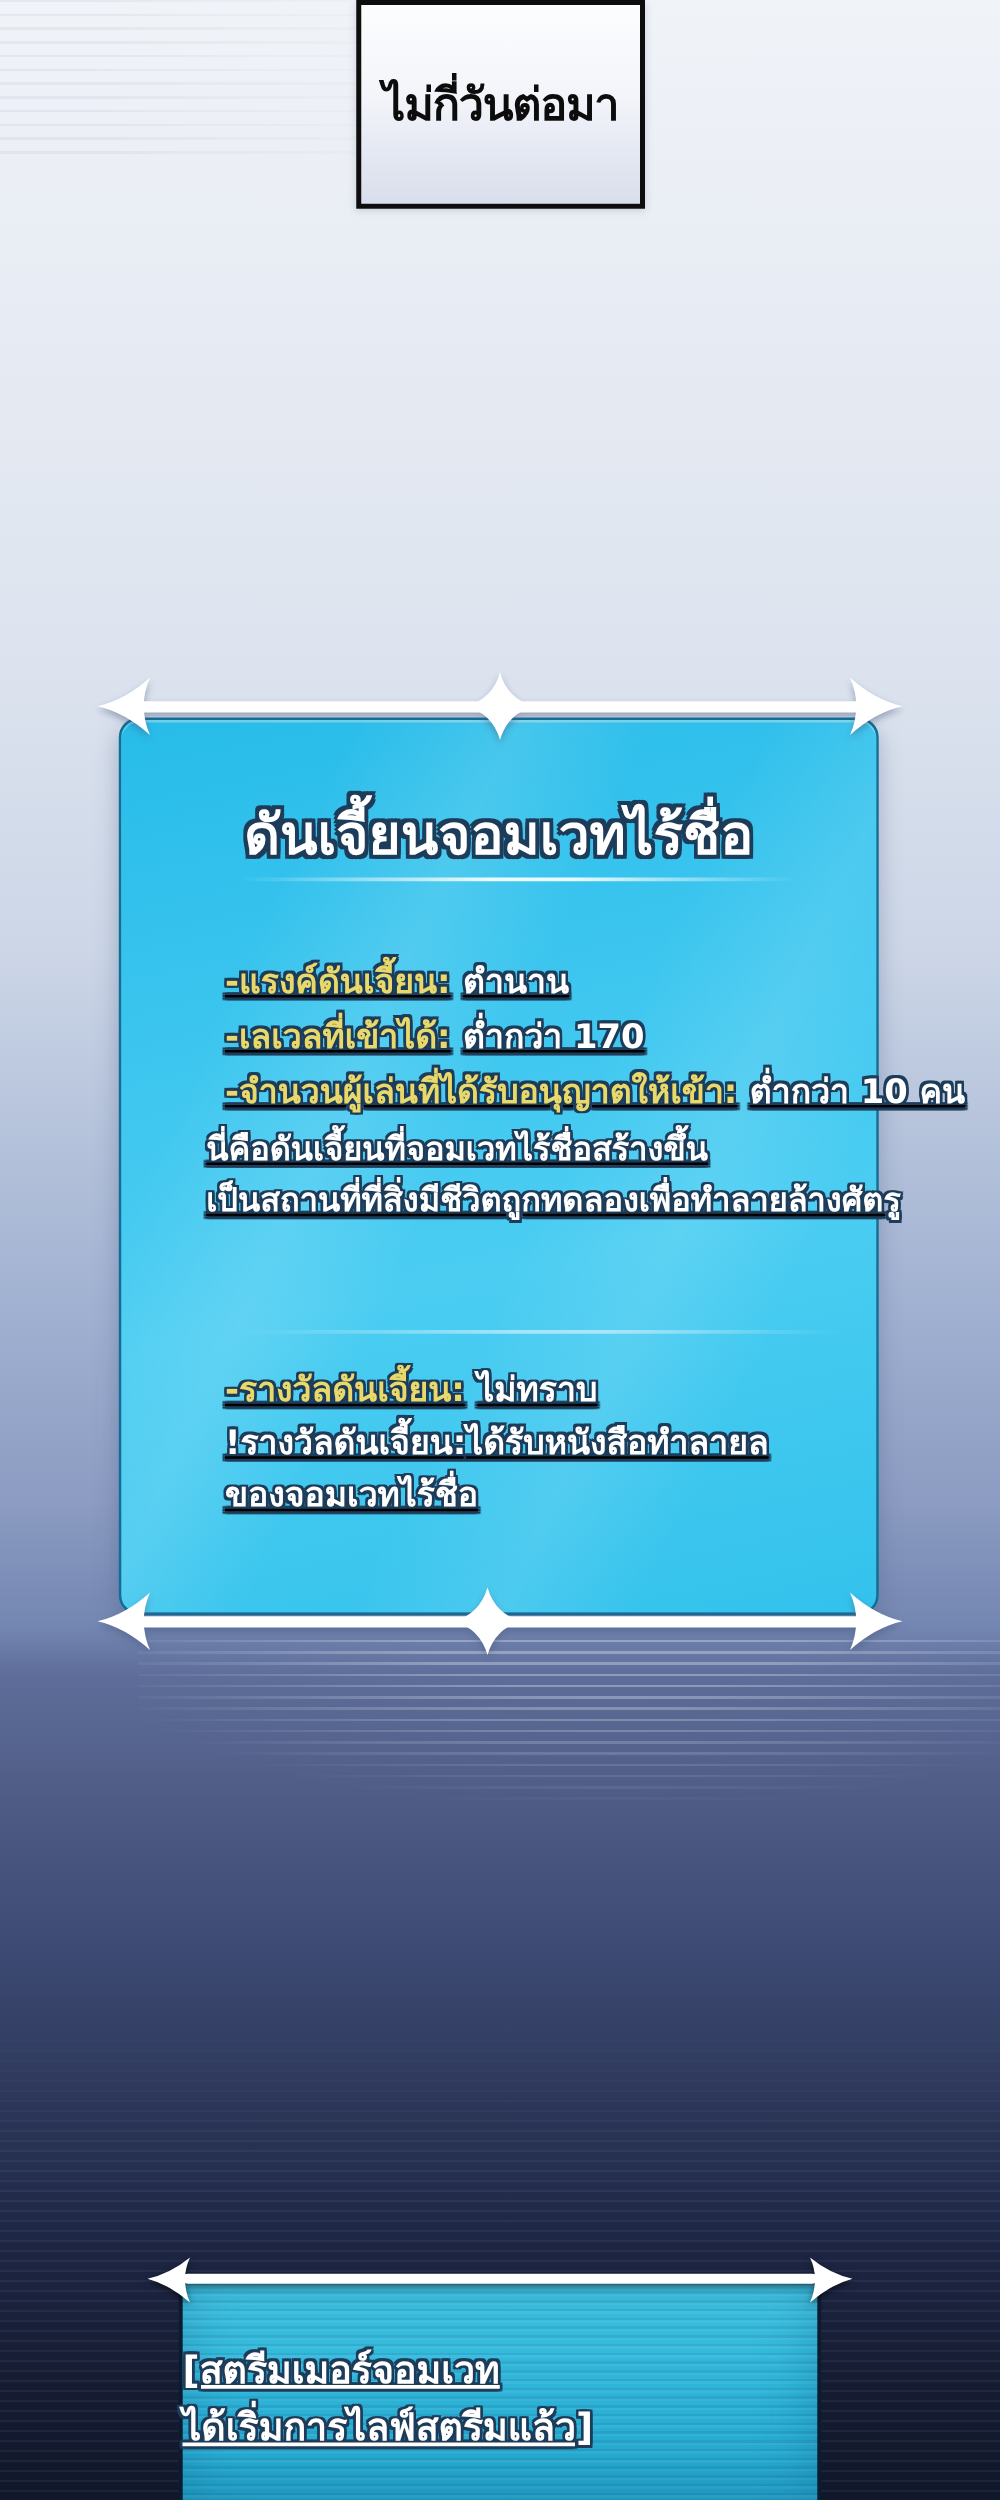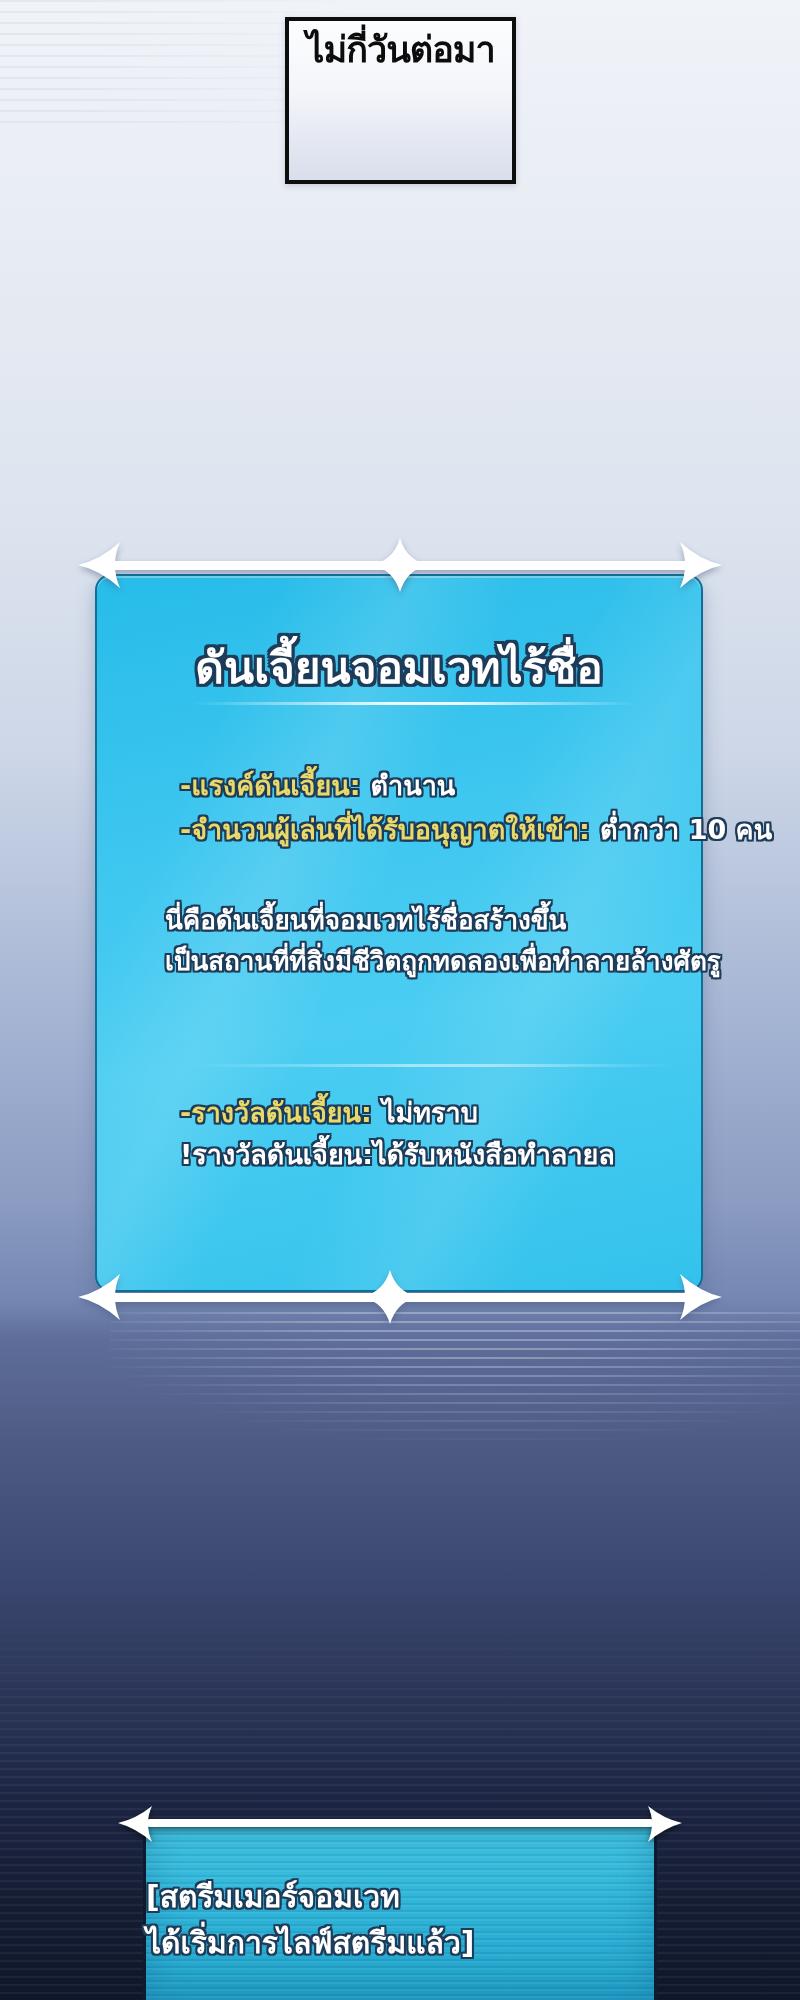--- a/index.html
+++ b/index.html
@@ -27,24 +27,24 @@
     mask-image:radial-gradient(ellipse 80% 95% at 55% 0%, #000 25%, transparent 78%);
   }
   .scanlines {
     position:absolute; left:0; top:1600px; width:800px; height:400px;
     background:repeating-linear-gradient(180deg, rgba(170,195,230,0.07) 0 2px, rgba(170,195,230,0) 2px 8px);
     -webkit-mask-image:linear-gradient(180deg, transparent 0%, #000 30%);
     mask-image:linear-gradient(180deg, transparent 0%, #000 30%);
   }
   
   .caption-box {
-    position:absolute; left:285px; top:17px; width:231px; height:167px;
+    position:absolute; left:285px; top:0; width:231px; height:167px;
     border:4px solid #0d0d0d;
     background:linear-gradient(180deg,#fcfdfe 0%,#f3f5fa 45%,#e2e6f1 80%,#d9deec 100%);
-    display:flex; align-items:flex-start; justify-content:center;
+    display:flex; align-items:center; justify-content:center;
     box-shadow:0 2px 6px rgba(90,100,130,0.25);
   }
   .caption-text {
     font-size:36px; font-weight:700; color:#0c0c0c; letter-spacing:-1px; white-space:nowrap;
   }
   
   .bar { position:absolute; filter:drop-shadow(0 3px 3px rgba(70,88,125,0.45)); z-index:6; }
   .bar-top    { left:68px;  top:536px;  }
   .bar-bottom { left:68px;  top:1268px; }
   .bar-notif  { left:108px; top:1804px; filter:drop-shadow(0 2px 3px rgba(0,0,0,0.55)); z-index:9; }
@@ -63,21 +63,21 @@
     font-size:44px; font-weight:700; color:#ffffff; white-space:nowrap;
   }
   .sep {
     position:absolute; height:3px; border-radius:2px;
     background:linear-gradient(90deg, rgba(255,255,255,0) 0%, rgba(255,255,255,0.9) 45%, rgba(255,255,255,0.9) 60%, rgba(255,255,255,0) 100%);
   }
   .sep1 { left:95px;  top:126px; width:445px; }
   .sep2 { left:95px;  top:488px; width:480px; opacity:0.55; }
   .outlined { text-shadow:
       -2px -2px 0 #1d3c5a, 2px -2px 0 #1d3c5a, -2px 2px 0 #1d3c5a, 2px 2px 0 #1d3c5a,
-      0 -2px 0 #1d3c5a, 0 2px 0 #1d3c5a, -2px 0 0 #1d3c5a, 2px 0 0 #1d3c5a; }
+      0 -2px 0 #1d3c5a, 0 2px 0 #1d3c5a, -2px 0 0 #1d3c5a, 2px 0 0 #1d3c5a; text-decoration: underline; }
   .outlined-big { text-shadow:
       -3px -3px 0 #1d3c5a, 3px -3px 0 #1d3c5a, -3px 3px 0 #1d3c5a, 3px 3px 0 #1d3c5a,
       0 -3px 0 #1d3c5a, 0 3px 0 #1d3c5a, -3px 0 0 #1d3c5a, 3px 0 0 #1d3c5a; }
   .stats   { position:absolute; left:83px; top:188px; line-height:44px; font-size:27px; font-weight:700; white-space:nowrap; }
   .desc    { position:absolute; left:68px; top:324px; line-height:41px; font-size:26px; font-weight:700; white-space:nowrap; }
   .rewards { position:absolute; left:83px; top:516px; line-height:42px; font-size:27px; font-weight:700; white-space:nowrap; }
   .lbl-yellow { color:#e9d96a; margin-right:10px; }
   .lbl-white  { color:#ffffff; }
   .val-white  { color:#ffffff; }
   
@@ -111,37 +111,43 @@
 
   <div class="status-window">
     <div class="window-title outlined-big">ดันเจี้ยนจอมเวทไร้ชื่อ</div>
     <div class="sep sep1"></div>
 
     <div class="stats outlined">
       <div>
         <span class="lbl-yellow">-แรงค์ดันเจี้ยน:</span><span class="val-white">ตำนาน</span>
       </div>
       <div>
+        <span class="lbl-yellow">-เลเวลที่เข้าได้:</span><span class="val-white">ต่ำกว่า 170</span>
+      </div>
+      <div>
         <span class="lbl-yellow">-จำนวนผู้เล่นที่ได้รับอนุญาตให้เข้า:</span><span class="val-white">ต่ำกว่า 10 คน</span>
       </div>
     </div>
 
     <div class="desc outlined">
       <div class="val-white">นี่คือดันเจี้ยนที่จอมเวทไร้ชื่อสร้างขึ้น</div>
       <div class="val-white">เป็นสถานที่ที่สิ่งมีชีวิตถูกทดลองเพื่อทำลายล้างศัตรู</div>
     </div>
 
     <div class="sep sep2"></div>
 
     <div class="rewards outlined">
       <div>
         <span class="lbl-yellow">-รางวัลดันเจี้ยน:</span><span class="val-white">ไม่ทราบ</span>
       </div>
       <div>
         <span class="lbl-white">!รางวัลดันเจี้ยน:</span><span class="val-white">ได้รับหนังสือทำลายล</span>
+      </div>
+      <div>
+        <span class="val-white">ของจอมเวทไร้ชื่อ</span>
       </div>
     </div>
   </div>
 
   <svg class="bar bar-top" width="664" height="60" viewBox="0 0 664 60">
     <rect x="34" y="25" width="596" height="9" rx="4.5" fill="#ffffff"></rect>
     <path d="M 10,29 Q 32,24 52,6 Q 42,29 52,52 Q 32,34 10,29 Z" fill="#ffffff"></path>
     <path d="M 332,2 Q 338,23 359,29 Q 338,35 332,56 Q 326,35 305,29 Q 326,23 332,2 Z" fill="#ffffff"></path>
     <path d="M 654,29 Q 632,24 612,6 Q 622,29 612,52 Q 632,34 654,29 Z" fill="#ffffff"></path>
   </svg>

